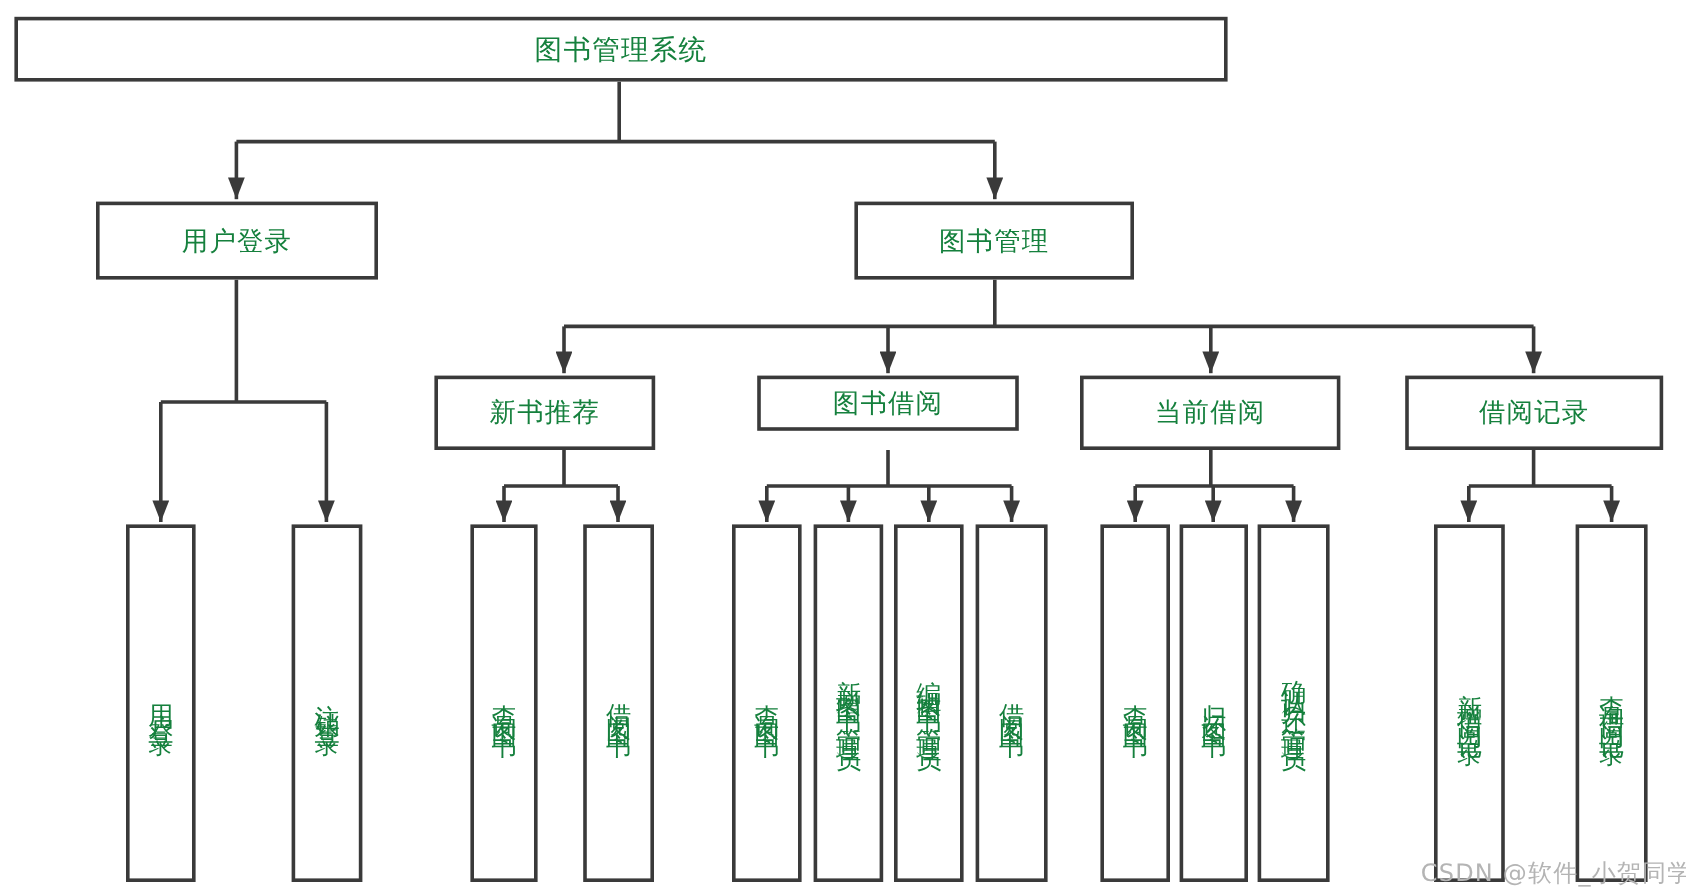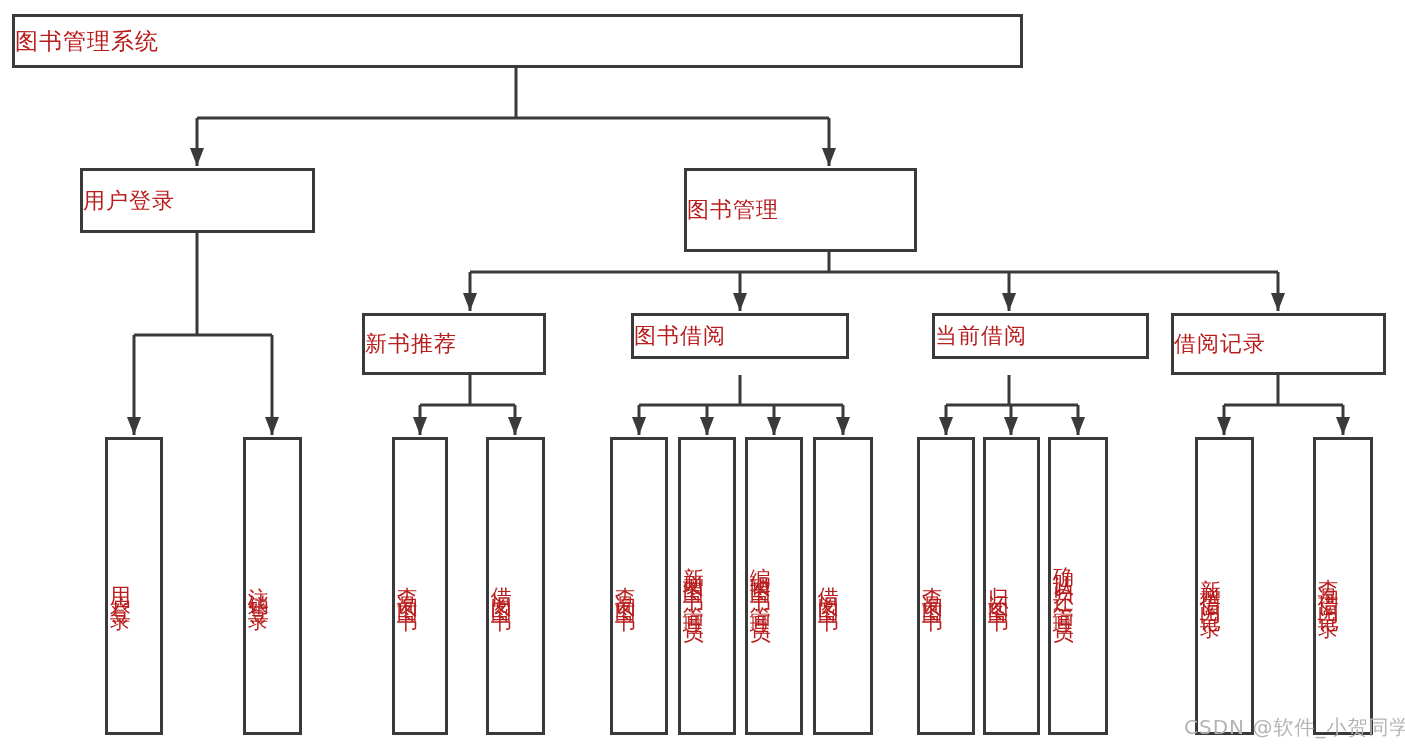--- a/index.html
+++ b/index.html
@@ -11,22 +11,22 @@
     overflow:hidden;
   }
   #wires{position:absolute;left:0;top:0;width:1405px;height:747px;}
   .box{
     position:absolute;
     box-sizing:border-box;
     border:3px solid #3a3a3a;
     background:#ffffff;
     display:flex;
     align-items:center;
-    justify-content:flex-start;
-    color:#b91c1c;
+    justify-content:center;
+    color:#15803d;
   }
   .box.h{font-size:22px;letter-spacing:1px;}
   .box.root{font-size:23px;}
   .vtxt{
     writing-mode:vertical-rl;
     text-orientation:mixed;
     font-size:21px;
     letter-spacing:8px;
     line-height:1.15;
     white-space:nowrap;
@@ -75,31 +75,31 @@
     </g>
   </svg>
 
   <div class="box h root" style="left:12px;top:14px;width:1011px;height:54px">
     <span>图书管理系统</span>
   </div>
 
   <div class="box h" style="left:80px;top:168px;width:235px;height:65px">
     <span>用户登录</span>
   </div>
-  <div class="box h" style="left:684px;top:168px;width:233px;height:84px">
+  <div class="box h" style="left:712px;top:168px;width:233px;height:65px">
     <span>图书管理</span>
   </div>
 
   <div class="box h" style="left:362px;top:313px;width:184px;height:62px">
     <span>新书推荐</span>
   </div>
   <div class="box h" style="left:631px;top:313px;width:218px;height:46px">
     <span>图书借阅</span>
   </div>
-  <div class="box h" style="left:932px;top:313px;width:217px;height:46px">
+  <div class="box h" style="left:900px;top:313px;width:217px;height:62px">
     <span>当前借阅</span>
   </div>
   <div class="box h" style="left:1171px;top:313px;width:215px;height:62px">
     <span>借阅记录</span>
   </div>
 
   <div class="box v" style="left:105px;top:437px;width:58px;height:298px">
     <span class="vtxt">用户登录</span>
   </div>
   <div class="box v" style="left:243px;top:437px;width:59px;height:298px">

